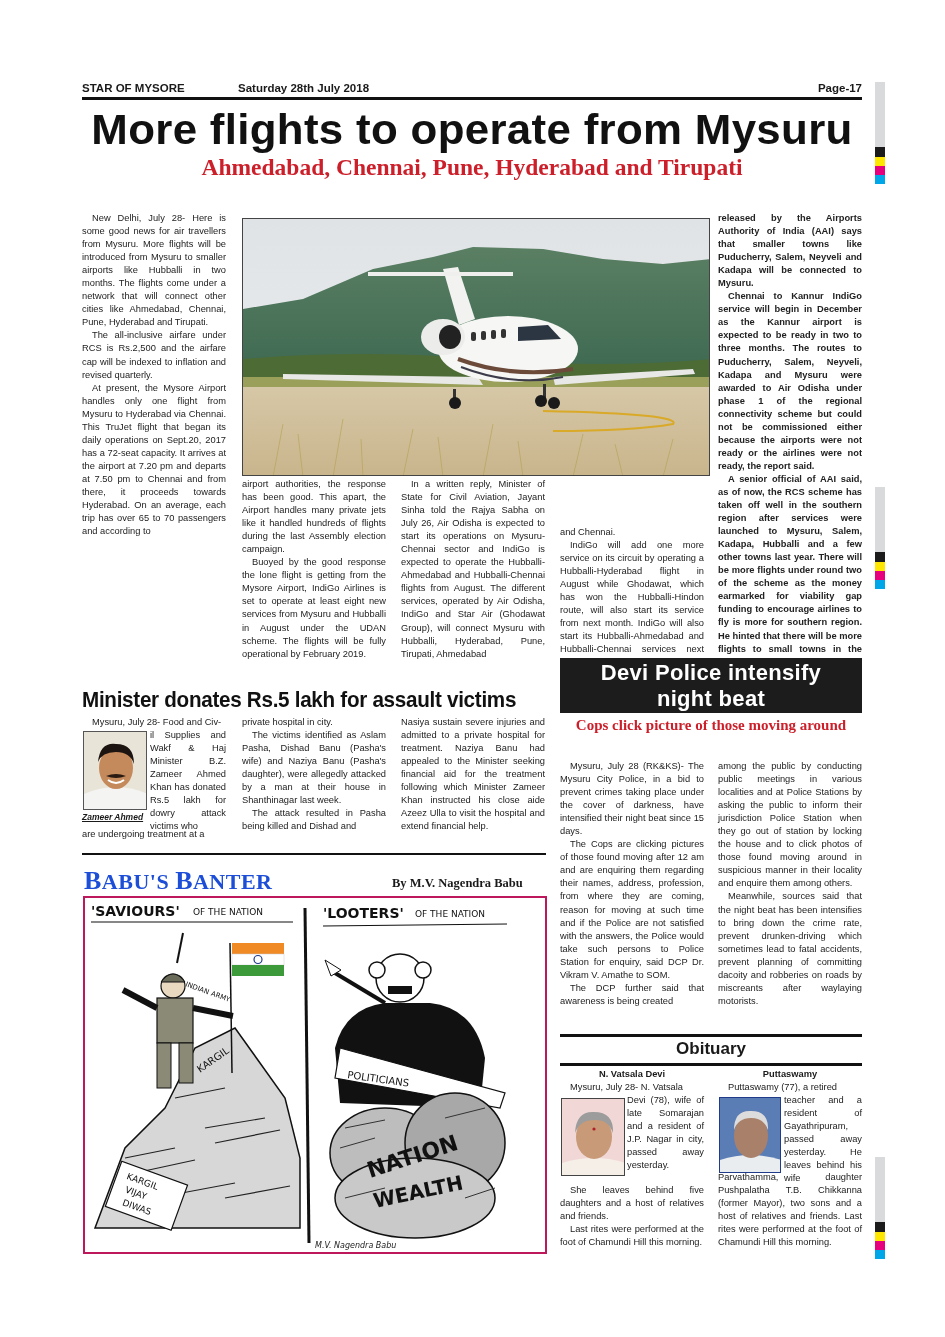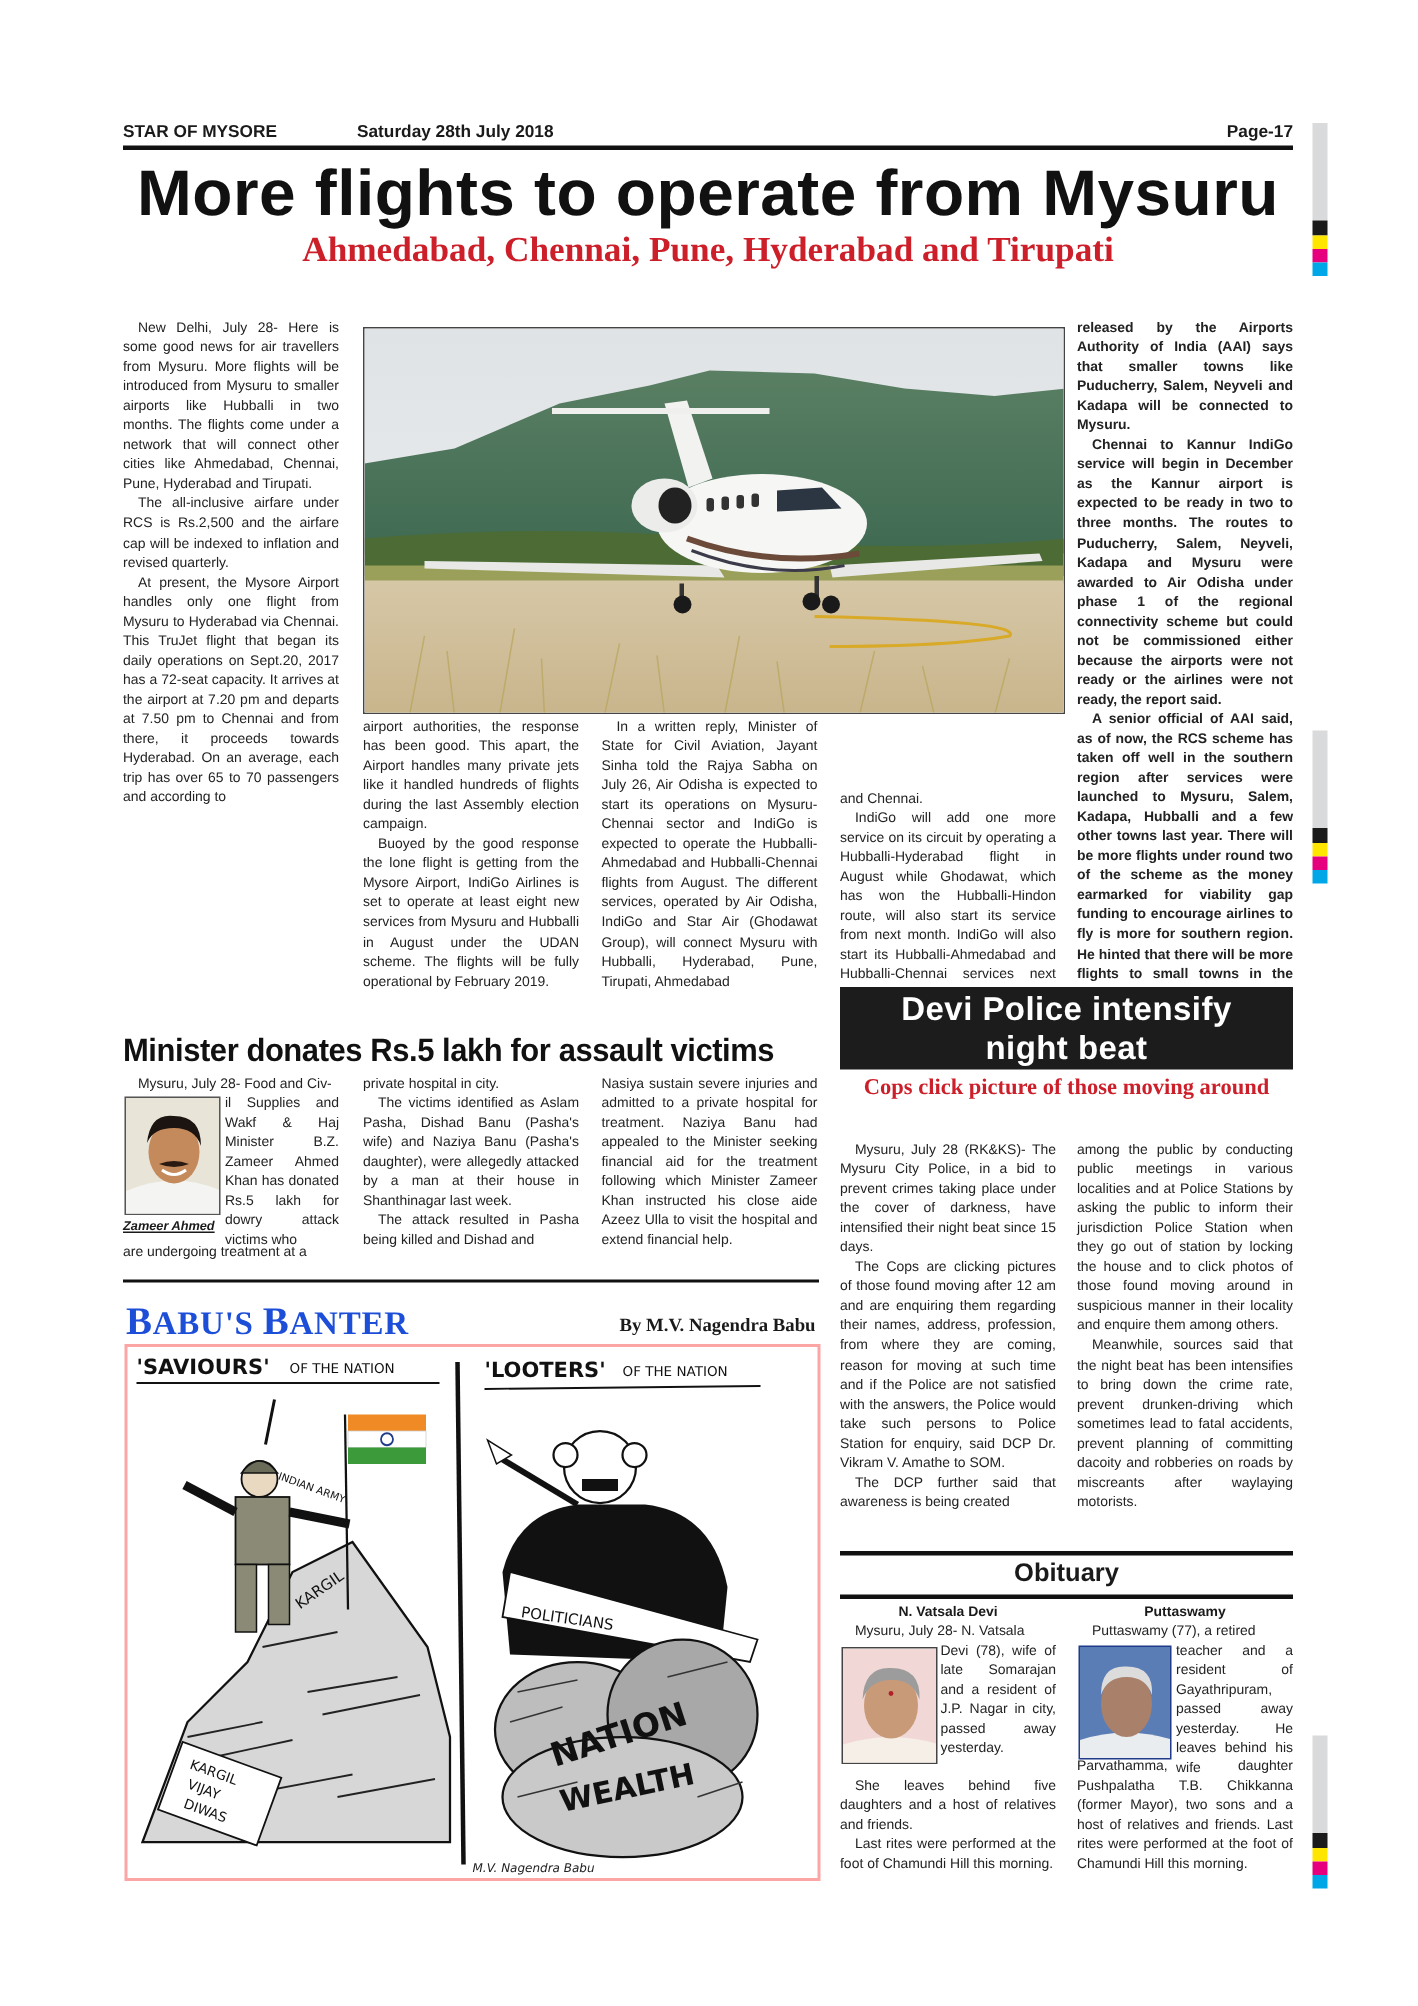--- a/index.html
+++ b/index.html
@@ -38,22 +38,22 @@
     font-weight: bold; color: #cc1f2a; font-size: 15px; line-height: 19.5px; }
 
   
   .obit-title { position: absolute; left: 560px; top: 1037px; width: 302px; text-align: center; font-weight: bold; font-size: 17px; line-height: 24px; }
   .obit-name { position: absolute; font-size: 9.3px; font-weight: bold; text-align: center; }
   .obit-photo { position: absolute; border: 1px solid #444; overflow: hidden; }
 
   
   .banter-title { position: absolute; left: 84px; top: 866px; font-family: "Liberation Serif", serif; font-weight: bold; font-size: 22px; letter-spacing: 0.5px; color: #1d4ed8; }
   .banter-title .big { font-size: 26px; }
-  .banter-by { position: absolute; left: 392px; top: 876px; font-family: "Liberation Serif", serif; font-weight: bold; font-size: 12.5px; margin-left: 21px; }
-  .cartoon { position: absolute; left: 83px; top: 896px; width: 464px; height: 358px; border: 2px solid #fca5a5; background: #fff; overflow: hidden; }
+  .banter-by { position: absolute; left: 392px; top: 876px; font-family: "Liberation Serif", serif; font-weight: bold; font-size: 12.5px; }
+  .cartoon { position: absolute; left: 83px; top: 896px; width: 464px; height: 358px; border: 2px solid #be185d; background: #fff; overflow: hidden; }
 
   
   .cmyk { position: absolute; left: 875px; width: 10px; }
   .cmyk .g { height: 65px; background: #d9dadc; }
   .cmyk .k { height: 10px; background: #1b1b1b; }
   .cmyk .y { height: 9px; background: #ffe600; }
   .cmyk .m { height: 9px; background: #e6007e; }
   .cmyk .c { height: 9px; background: #00a7e8; }
 </style>
 </head>

